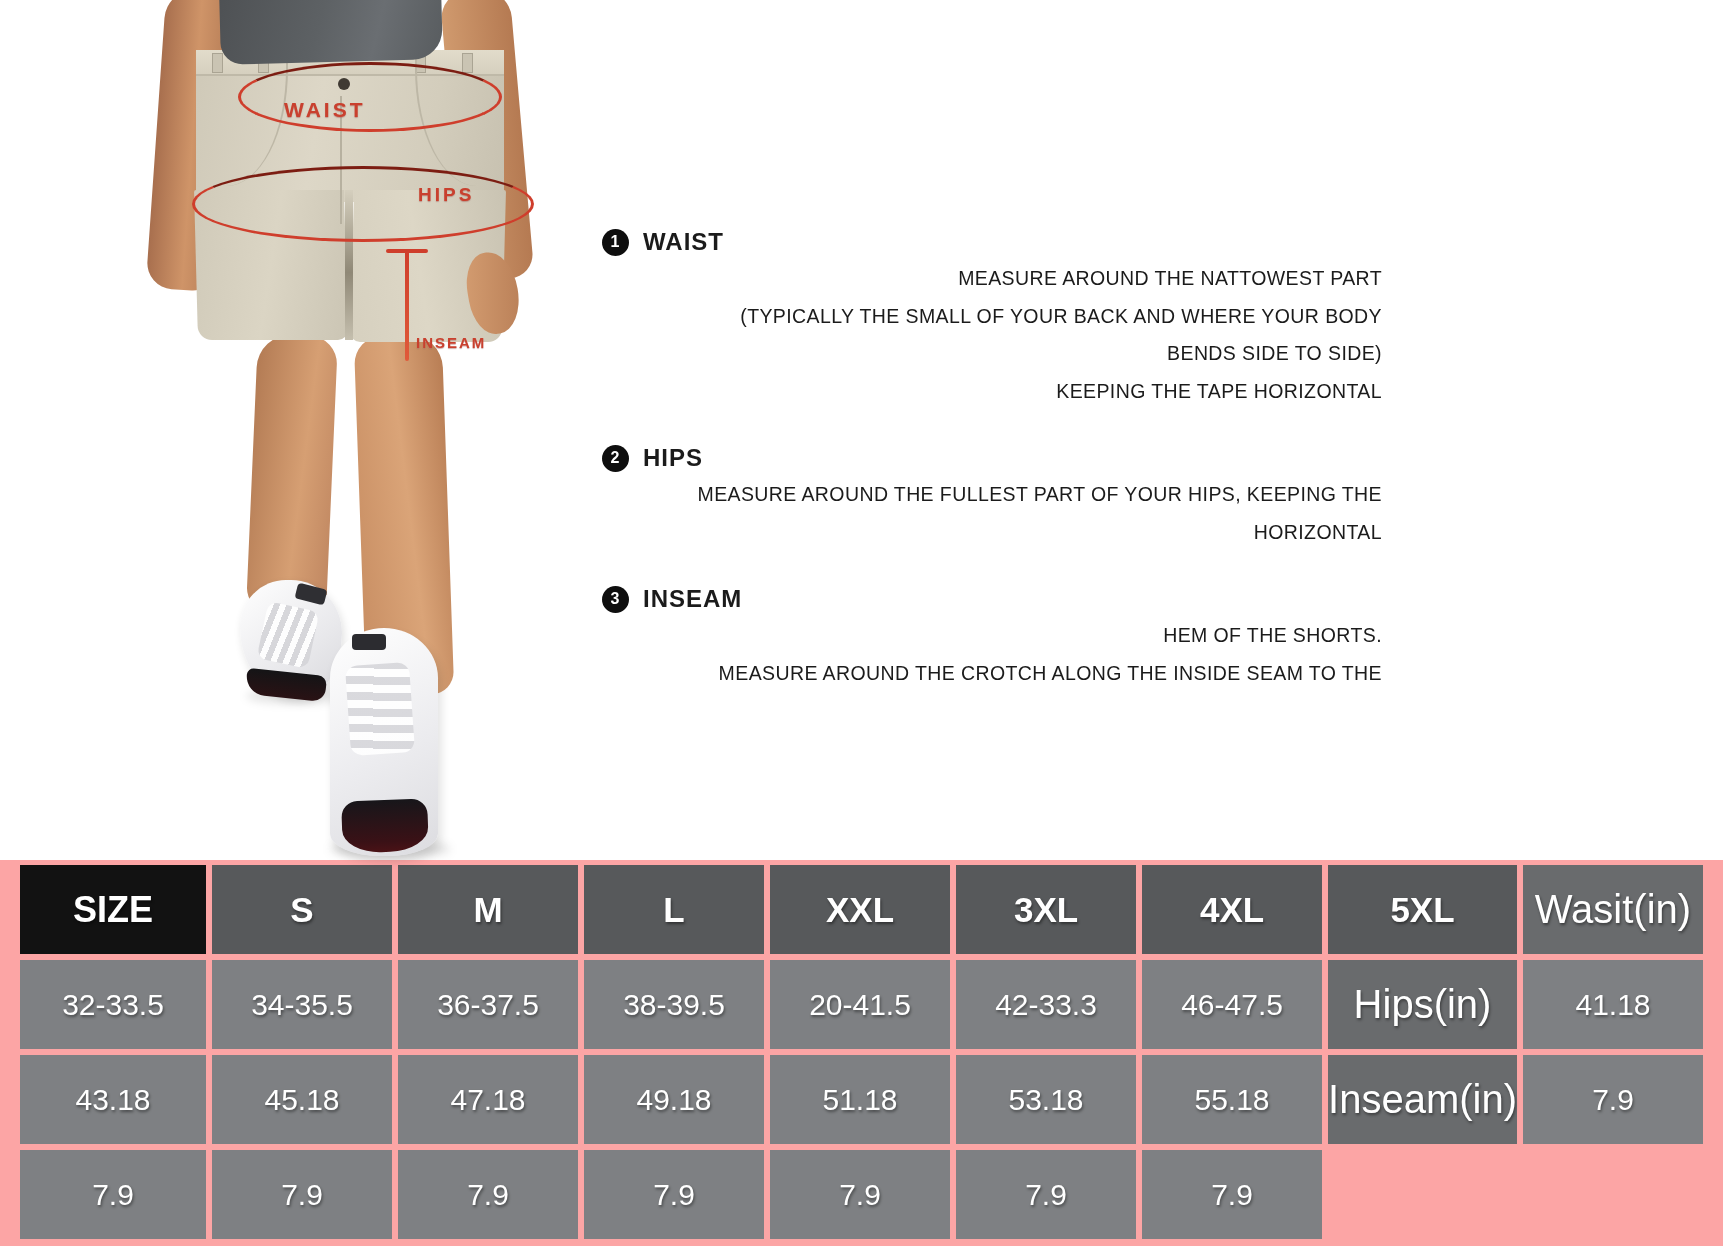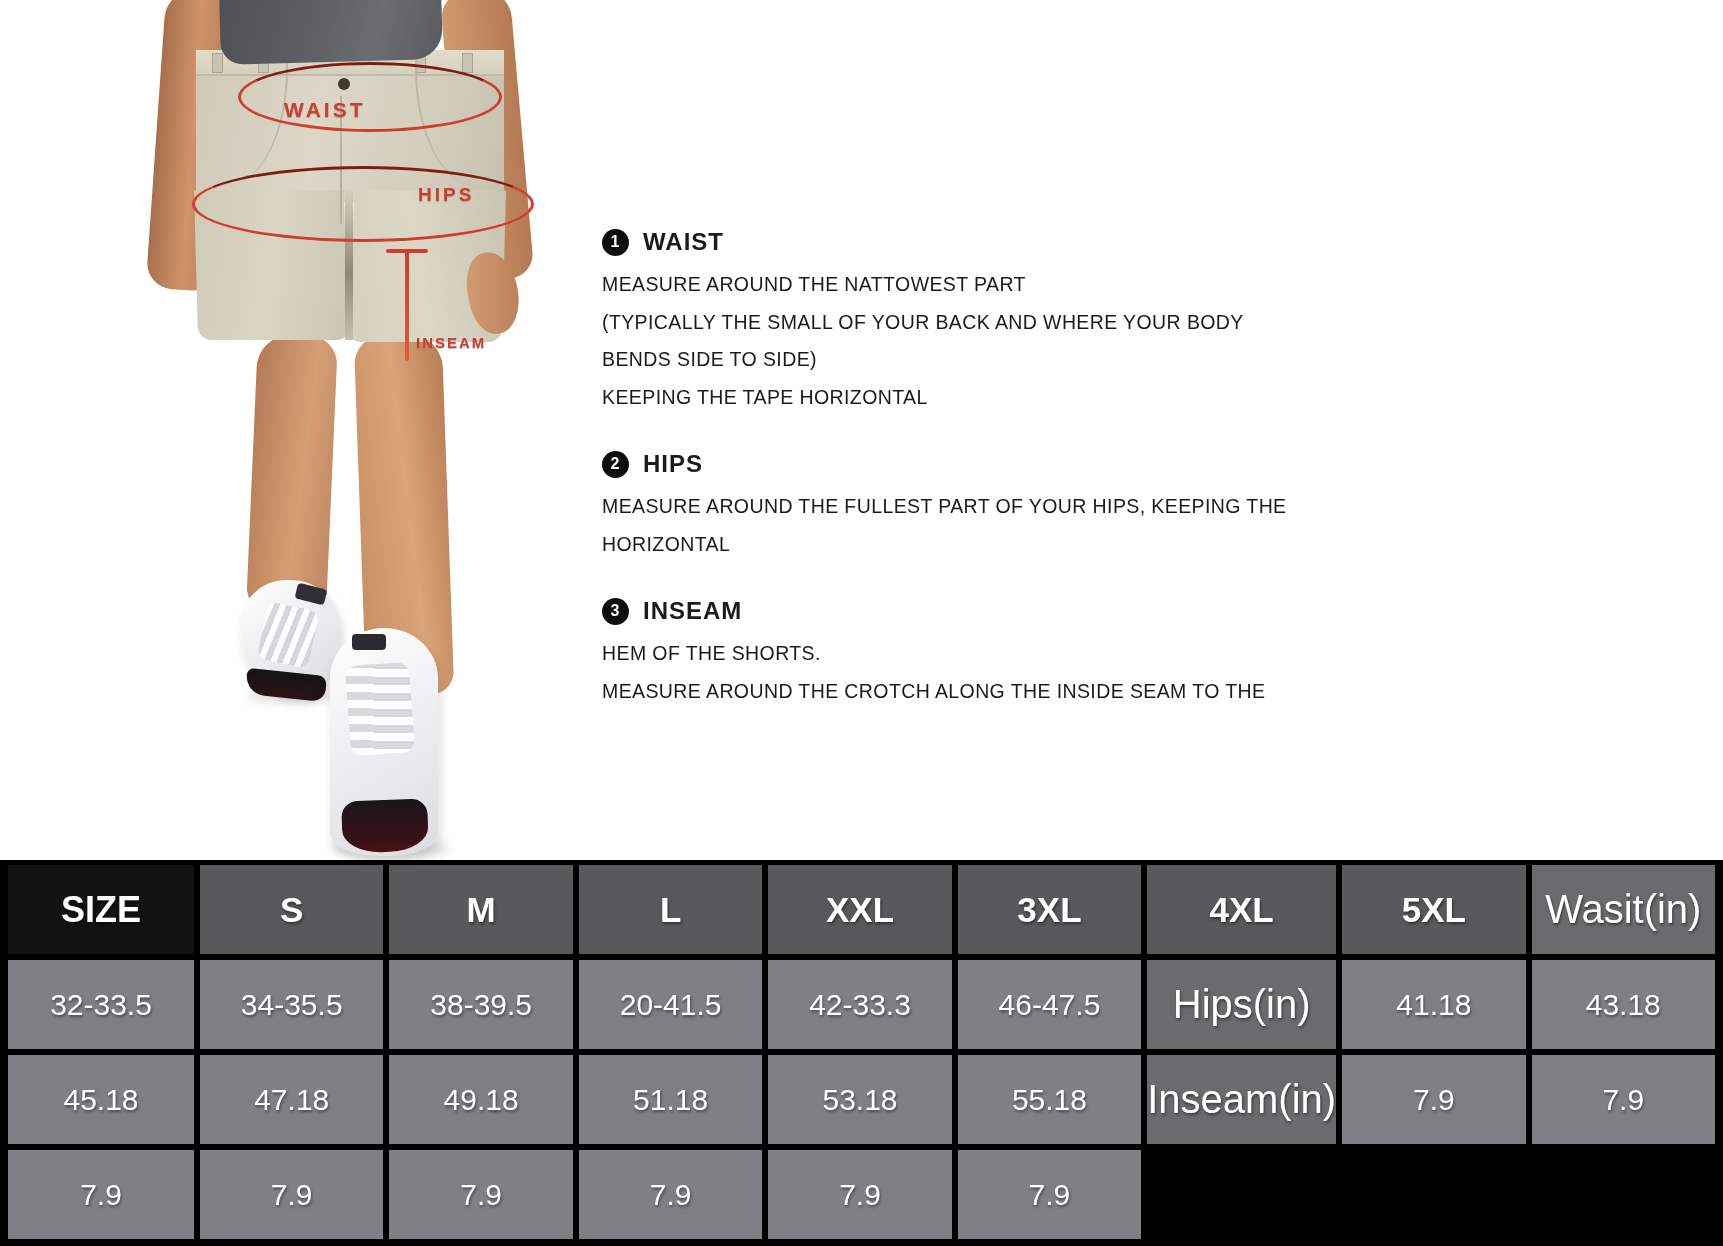--- a/index.html
+++ b/index.html
@@ -98,27 +98,27 @@
 
   
   .instructions{position:absolute;left:602px;top:228px;width:780px;color:#1b1b1b;}
   .step{margin-top:34px;}
   .step:first-child{margin-top:0;}
   .step h3{display:flex;align-items:center;gap:14px;margin:0;
     font-size:24px;font-weight:bold;letter-spacing:1px;}
   .badge{width:27px;height:27px;border-radius:50%;background:#0e0e0e;color:#ffffff;
     display:inline-flex;align-items:center;justify-content:center;
     font-size:16px;font-weight:bold;flex:0 0 27px;}
-  .step p{margin:10px 0 0;font-size:19.5px;line-height:37.5px;letter-spacing:.4px;}
+  .step p{margin:4px 0 0;font-size:19.5px;line-height:37.5px;letter-spacing:.4px;text-align:right;}
   .step p .line{display:block;}
 
   
   .size-table{position:absolute;left:0;top:860px;width:1723px;height:386px;
-    background:#000000;display:grid;grid-template-columns:186px repeat(8,1fr);
-    grid-auto-rows:89px;gap:6px;padding:5px 8px;box-sizing:border-box;}
+    background:#fca5a5;display:grid;grid-template-columns:186px repeat(8,1fr);
+    grid-auto-rows:89px;gap:6px;padding:5px 20px;box-sizing:border-box;}
   .size-table .cell{display:flex;align-items:center;justify-content:center;color:#ffffff;
     text-shadow:1px 2px 3px rgba(0,0,0,.45);}
   .size-table .th{background:#57595b;font-size:35px;font-weight:bold;}
   .size-table .th-size{background:#121212;font-size:36px;font-weight:bold;}
   .size-table .rl{background:#696b6d;font-size:40px;}
   .size-table .td{background:#7e8083;font-size:30px;}
 </style>
 </head>
 <body>
 
@@ -212,20 +212,21 @@
   <div class="cell th">M</div>
   <div class="cell th">L</div>
   <div class="cell th">XXL</div>
   <div class="cell th">3XL</div>
   <div class="cell th">4XL</div>
   <div class="cell th">5XL</div>
 
   <div class="cell rl row-waist">Wasit(in)</div>
   <div class="cell td">32-33.5</div>
   <div class="cell td">34-35.5</div>
+  <div class="cell td">36-37.5</div>
   <div class="cell td">38-39.5</div>
   <div class="cell td">20-41.5</div>
   <div class="cell td">42-33.3</div>
   <div class="cell td">46-47.5</div>
 
   <div class="cell rl">Hips(in)</div>
   <div class="cell td">41.18</div>
   <div class="cell td">43.18</div>
   <div class="cell td">45.18</div>
   <div class="cell td">47.18</div>

